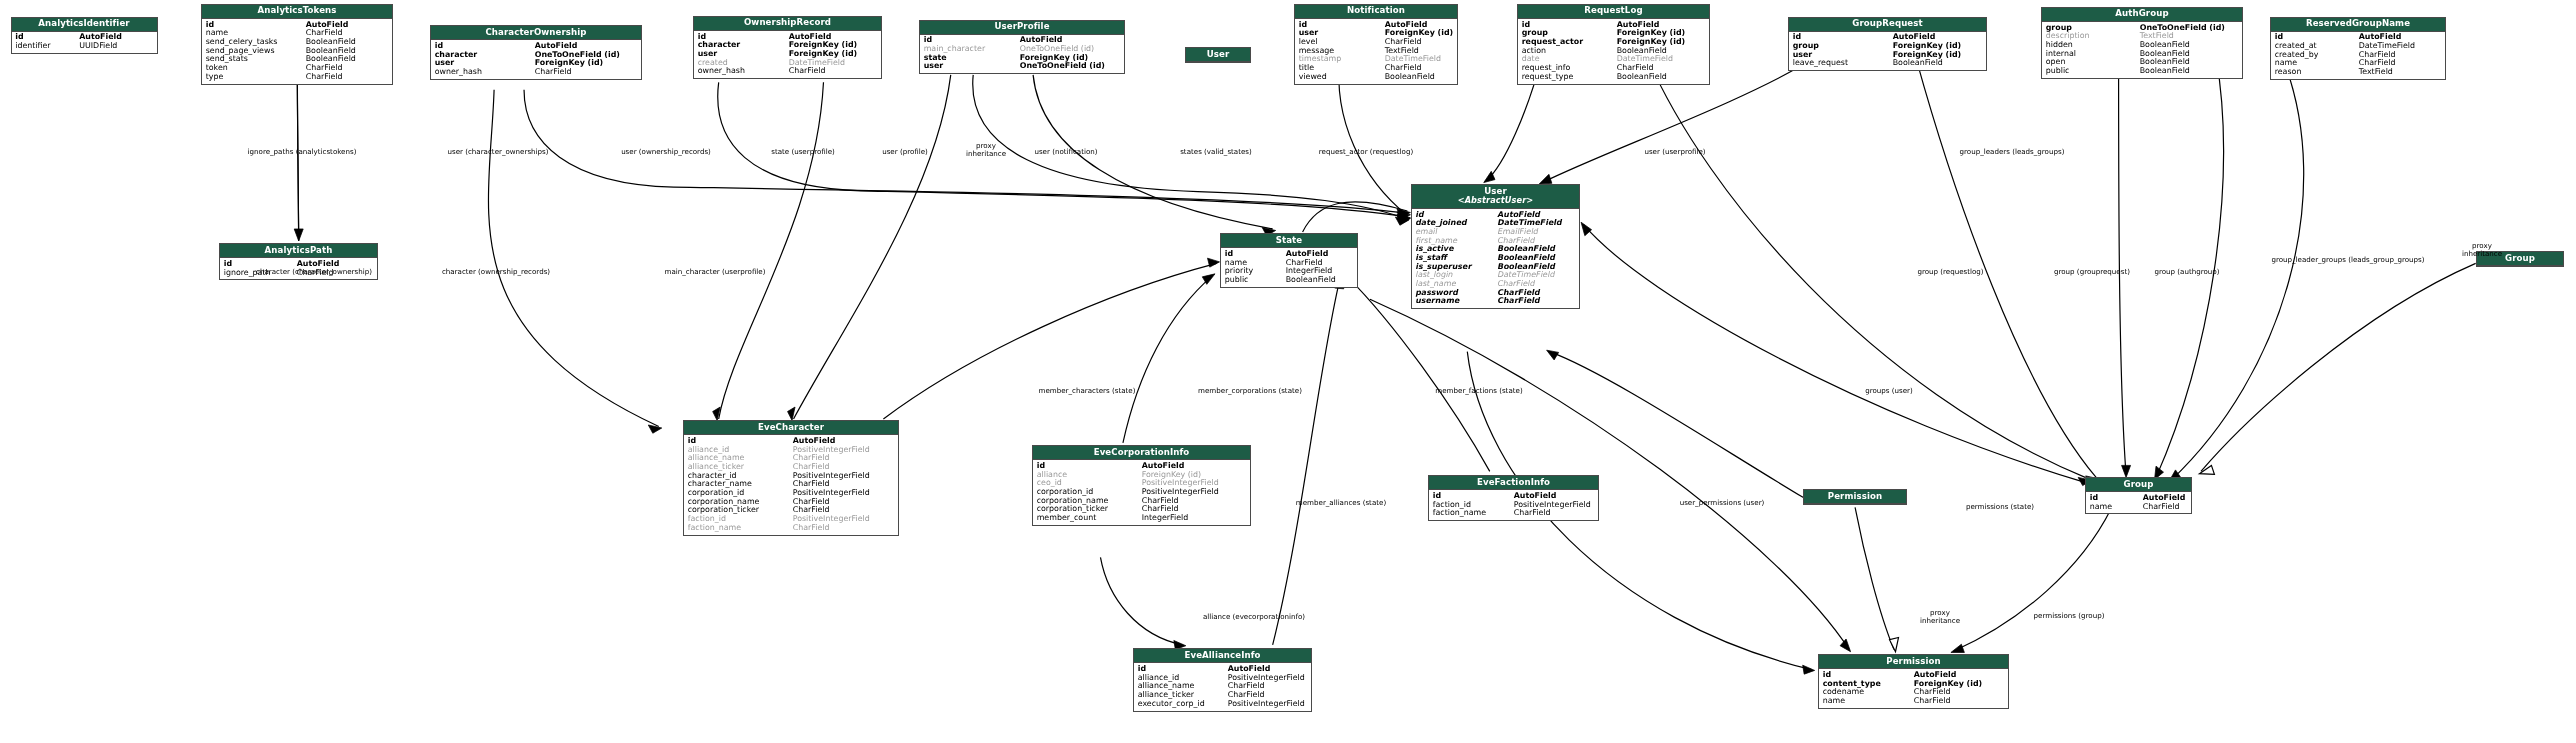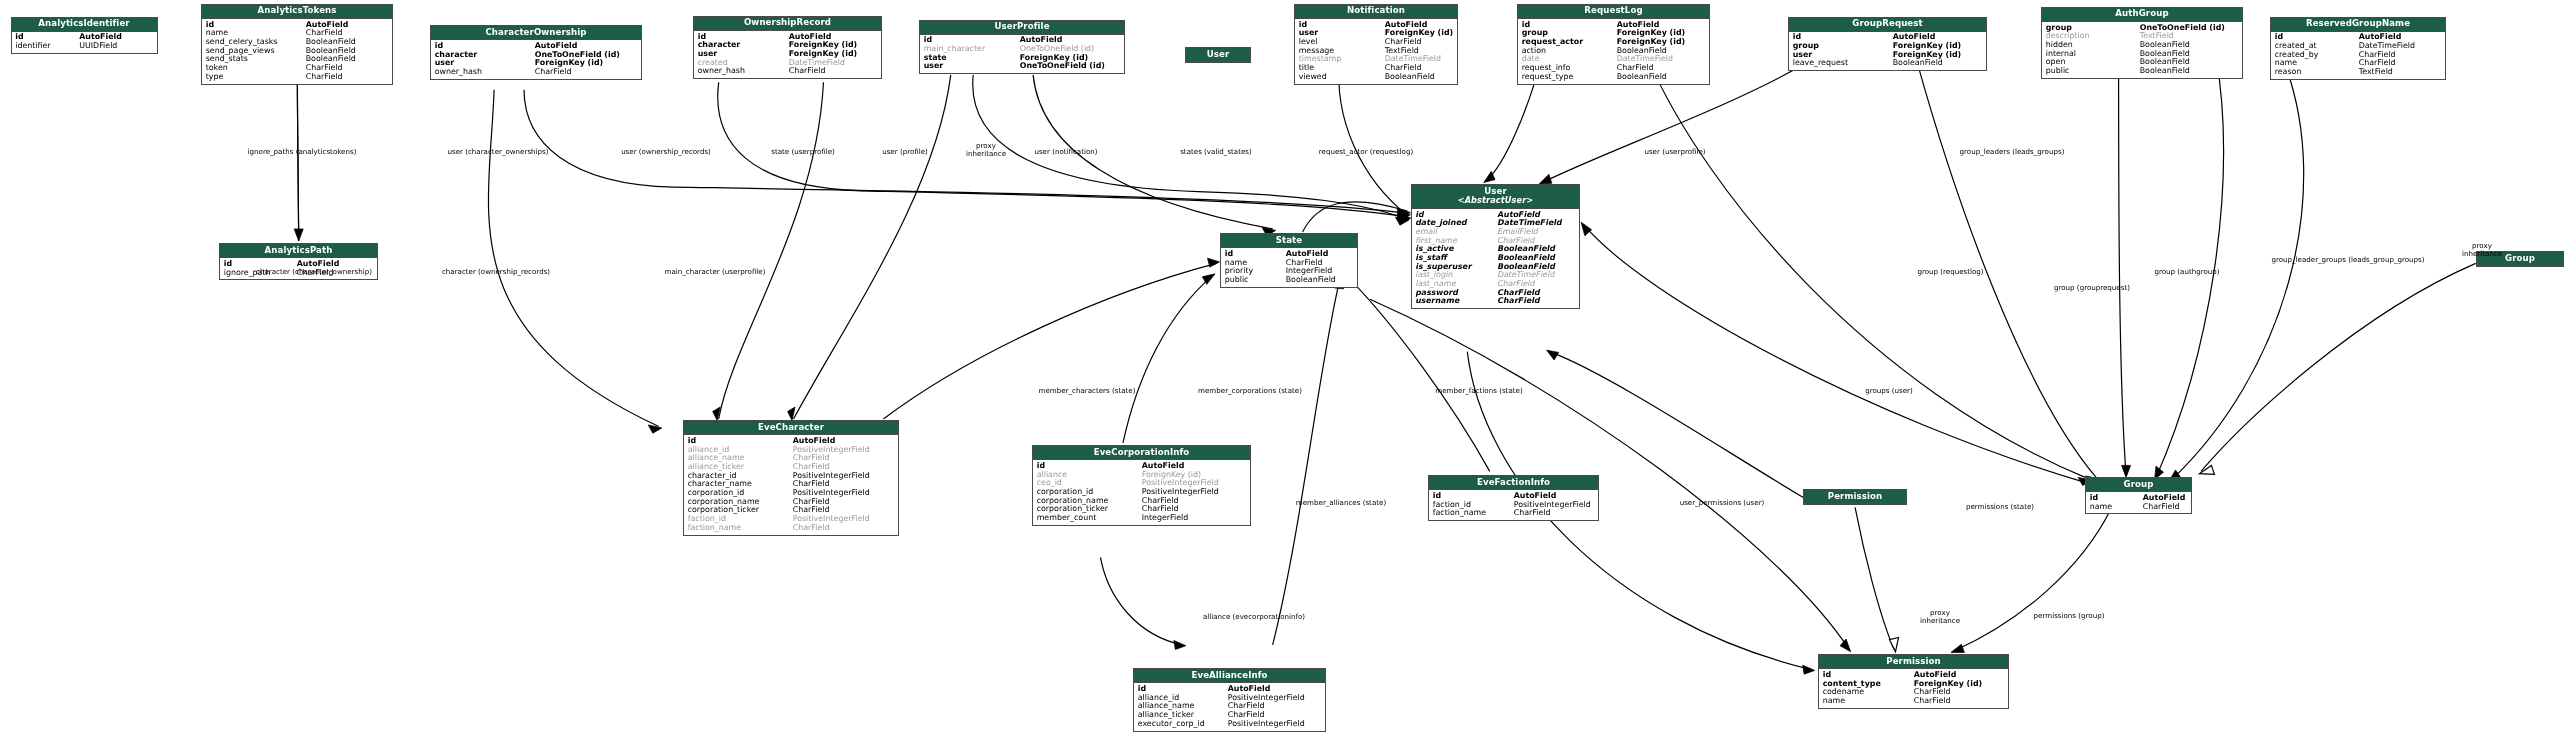--- a/index.html
+++ b/index.html
@@ -556,21 +556,21 @@
           <div class="rowline norm">
             <span class="fname">faction_id</span>
             <span class="ftype" style="left: 81px;">PositiveIntegerField</span>
           </div>
           <div class="rowline norm">
             <span class="fname">faction_name</span>
             <span class="ftype" style="left: 81px;">CharField</span>
           </div>
         </div>
       </div>
-      <div class="entity" style="left: 1133px; top: 668px; width: 193px;">
+      <div class="entity" style="left: 1133px; top: 648px; width: 179px;">
         <div class="hdr"><span>EveAllianceInfo</span></div>
         <div class="rows">
           <div class="rowline pk">
             <span class="fname">id</span>
             <span class="ftype" style="left: 90px;">AutoField</span>
           </div>
           <div class="rowline norm">
             <span class="fname">alliance_id</span>
             <span class="ftype" style="left: 90px;">PositiveIntegerField</span>
           </div>
@@ -639,21 +639,21 @@
 inheritance</div>
       <div class="edge-label" style="left: 1066px; top: 148px;">user (notification)</div>
       <div class="edge-label" style="left: 1216px; top: 148px;">states (valid_states)</div>
       <div class="edge-label" style="left: 1366px; top: 148px;">request_actor (requestlog)</div>
       <div class="edge-label" style="left: 1675px; top: 148px;">user (userprofile)</div>
       <div class="edge-label" style="left: 2012px; top: 148px;">group_leaders (leads_groups)</div>
       <div class="edge-label" style="left: 314px; top: 268px;">character (character_ownership)</div>
       <div class="edge-label" style="left: 496px; top: 268px;">character (ownership_records)</div>
       <div class="edge-label" style="left: 715px; top: 268px;">main_character (userprofile)</div>
       <div class="edge-label" style="left: 1939px; top: 268px; padding-left: 23px;">group (requestlog)</div>
-      <div class="edge-label" style="left: 2092px; top: 284px;">group (grouprequest)</div>
+      <div class="edge-label" style="left: 2092px; top: 268px;">group (grouprequest)</div>
       <div class="edge-label" style="left: 2187px; top: 268px;">group (authgroup)</div>
       <div class="edge-label" style="left: 2338px; top: 256px; margin-left: 10px;">group_leader_groups (leads_group_groups)</div>
       <div class="edge-label" style="left: 1087px; top: 387px;">member_characters (state)</div>
       <div class="edge-label" style="left: 1250px; top: 387px;">member_corporations (state)</div>
       <div class="edge-label" style="left: 1479px; top: 387px;">member_factions (state)</div>
       <div class="edge-label" style="left: 1889px; top: 387px;">groups (user)</div>
       <div class="edge-label" style="left: 1341px; top: 499px;">member_alliances (state)</div>
       <div class="edge-label" style="left: 1722px; top: 499px;">user_permissions (user)</div>
       <div class="edge-label" style="left: 2000px; top: 503px;">permissions (state)</div>
       <div class="edge-label" style="left: 2482px; top: 242px;">proxy

